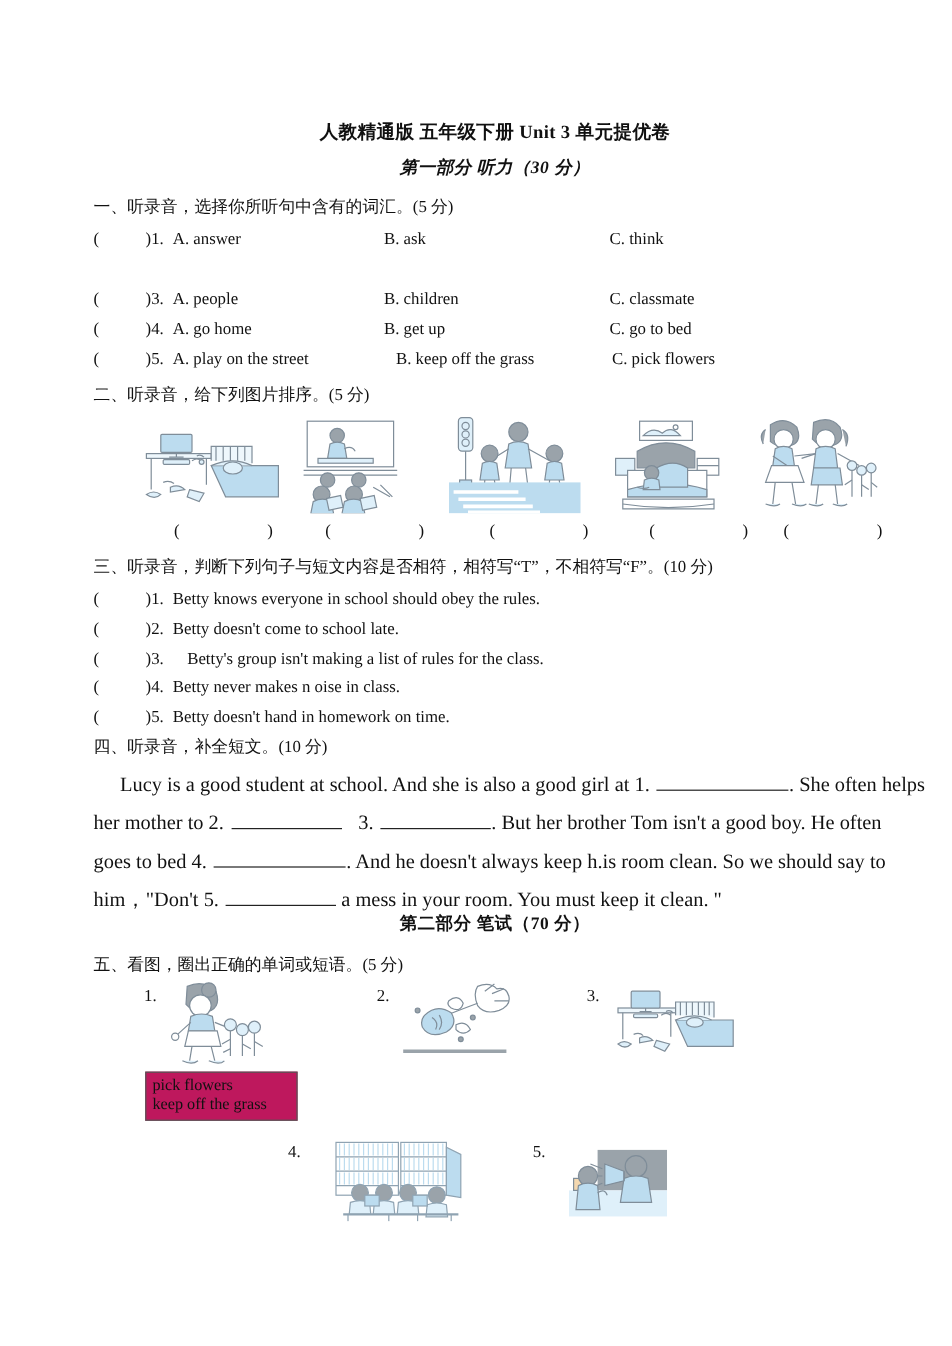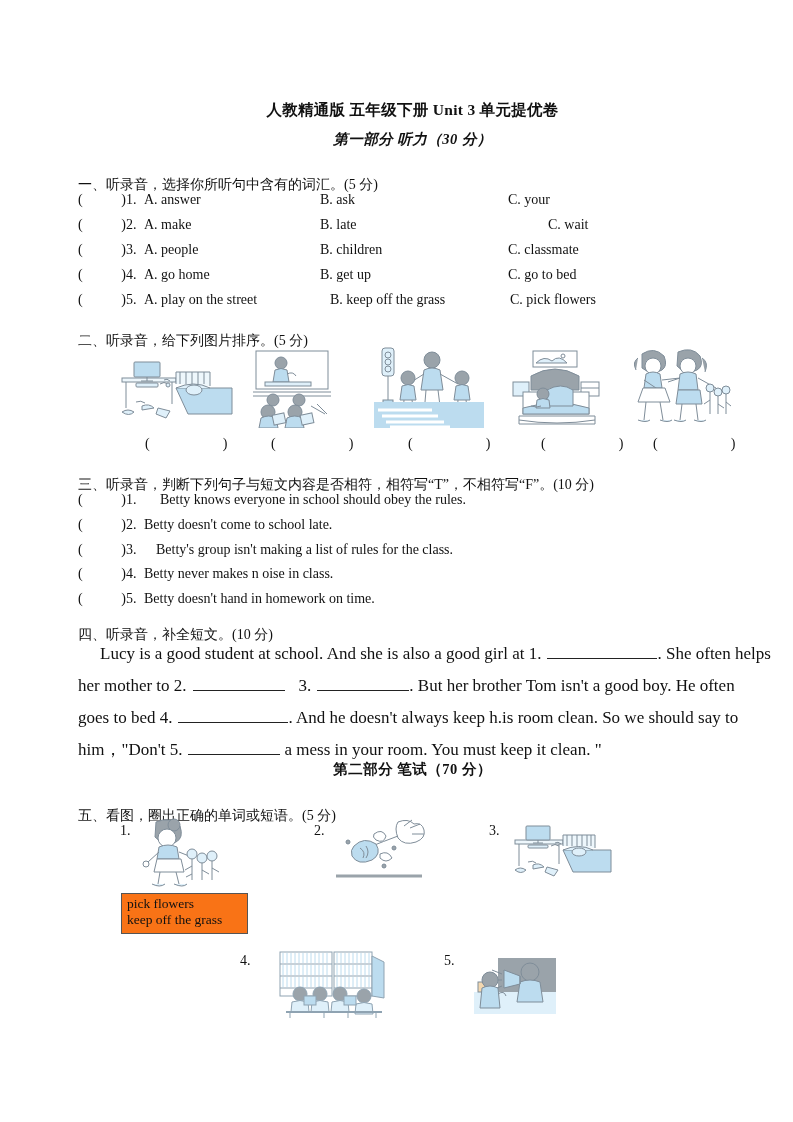--- a/index.html
+++ b/index.html
@@ -40,21 +40,20 @@
   }
   #part1-title { top: 130px; font-style: italic; }
   #part2-title { top: 760px; }
 
   
   .sec-head {
     position: absolute;
     left: 62px;
     font-size: 14px;
     white-space: nowrap;
-    margin-top: 12px;
   }
 
   
   .q-row {
     position: absolute;
     left: 62px;
     width: 680px;
     font-size: 14px;
     white-space: nowrap;
   }
@@ -101,50 +100,44 @@
     font-size: 14px;
   }
 
   
   .optbox {
     position: absolute;
     border: 1px solid #555;
     font-size: 13.5px;
     line-height: 16px;
     padding: 2px 4px 3px 5px;
-    background: #f97316;
+    background: #be185d;
     white-space: nowrap;
   }
 
   
   .ill { display: block; }
 </style>
 </head>
 <body>
 
 <div class="page">
 
   <div class="doc-title">人教精通版 五年级下册 Unit 3 单元提优卷</div>
   <div class="part-title" id="part1-title">第一部分   听力（30 分）</div>
 
   <div class="sec-head" style="top:164px">一、听录音，选择你所听句中含有的词汇。(5 分)</div>
 
   <div class="q-row" style="top:192px">
     <span class="brk"></span><span class="qnum">1.</span>
     <span class="opt" style="margin-left:4px">A. answer</span>
     <span class="opt colB">B. ask</span>
-    <span class="opt colC">C. your</span>
-  </div>
-
-  <div class="q-row" style="top:217px">
-    <span class="brk"></span><span class="qnum">2.</span>
-    <span class="opt" style="margin-left:4px">A. make</span>
-    <span class="opt colB">B. late</span>
-    <span class="opt colC-ind">C. wait</span>
-  </div>
+    <span class="opt colC">C. think</span>
+  </div>
+
 
   <div class="q-row" style="top:242px">
     <span class="brk"></span><span class="qnum">3.</span>
     <span class="opt" style="margin-left:4px">A. people</span>
     <span class="opt colB">B. children</span>
     <span class="opt colC">C. classmate</span>
   </div>
 
   <div class="q-row" style="top:267px">
     <span class="brk"></span><span class="qnum">4.</span>
@@ -308,21 +301,21 @@
         </g>
       </g>
     </svg>
   </div>
   <div class="paren" style="left:637px; top:436px;">(&nbsp;&nbsp;)</div>
 
   <div class="sec-head" style="top:464px">三、听录音，判断下列句子与短文内容是否相符，相符写“T”，不相符写“F”。(10 分)</div>
 
   <div class="tf-row" style="top:492px">
     <span class="brk"></span><span>1.</span>
-    <span style="margin-left:20px">Betty knows everyone in school should obey the rules.</span>
+    <span style="margin-left:4px">Betty knows everyone in school should obey the rules.</span>
   </div>
   <div class="tf-row" style="top:517px">
     <span class="brk"></span><span>2.</span>
     <span style="margin-left:4px">Betty doesn't come to school late.</span>
   </div>
   <div class="tf-row" style="top:542px">
     <span class="brk"></span><span>3.</span>
     <span style="margin-left:16px">Betty's group isn't making a list of rules  for the class.</span>
   </div>
   <div class="tf-row" style="top:566px">

